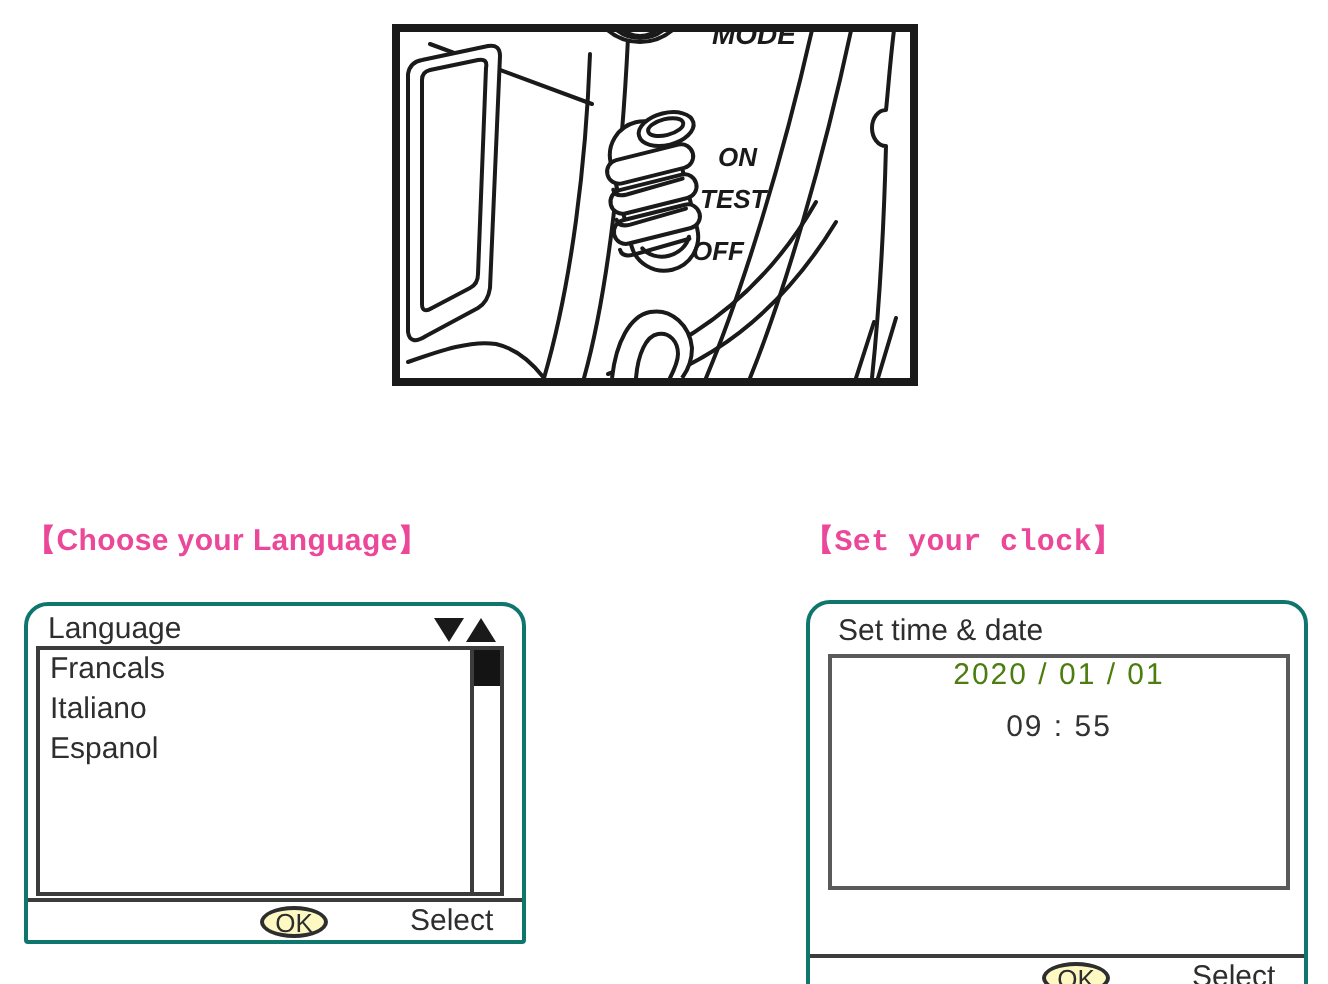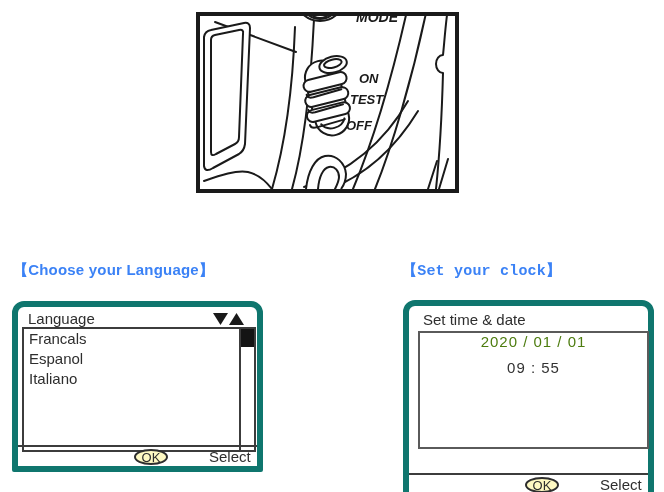--- a/index.html
+++ b/index.html
@@ -7,27 +7,27 @@
     width:664px;height:492px;position:relative;background:#ffffff;
     font-family:"Liberation Sans",sans-serif;color:#222;overflow:hidden;
   }
   
   .illu{position:absolute;left:193px;top:8px;width:270px;height:190px;}
   .illu svg{display:block;}
   .line{fill:none;stroke:#1a1a1a;stroke-width:2;stroke-linecap:round;stroke-linejoin:round;}
   .linew{fill:#ffffff;stroke:#1a1a1a;stroke-width:2;stroke-linejoin:round;}
   .illu-label{font-family:"Liberation Sans",sans-serif;font-style:italic;font-weight:bold;fill:#1a1a1a;}
   
-  .heading{position:absolute;font-size:15px;font-weight:bold;color:#3b82f6;letter-spacing:.2px;}
+  .heading{position:absolute;font-size:15px;font-weight:bold;color:#ec4899;letter-spacing:.2px;}
   #heading-lang{left:13px;top:261px;}
   #heading-clock{left:402px;top:261px;font-family:Liberation Mono, monospace;}
   
   .panel{
     position:absolute;box-sizing:border-box;background:#fff;
-    border:6px solid #0f766e;border-radius:12px 12px 2px 2px;
+    border:2px solid #0f766e;border-radius:12px 12px 2px 2px;
   }
   #panel-lang{left:12px;top:301px;width:251px;height:171px;}
   #panel-clock{left:403px;top:300px;width:251px;height:200px;}
   .panel-title{position:absolute;left:10px;top:3px;font-size:15px;color:#2e2e2e;}
   #panel-clock .panel-title{left:14px;top:5px;}
   .tri-icons{position:absolute;right:12px;top:5px;}
   
   .listbox{
     position:absolute;left:4px;top:20px;width:234px;height:125px;
     box-sizing:border-box;border:2px solid #3c3c3c;background:#fff;overflow:hidden;
@@ -123,22 +123,22 @@
 <div class="heading" id="heading-clock">【Set your clock】</div>
 
 <div class="panel" id="panel-lang">
   <div class="panel-title">Language</div>
   <svg class="tri-icons" width="32" height="14" viewBox="0 0 32 14">
     <polygon points="0,1 15,1 7.5,13" fill="#1a1a1a"></polygon>
     <polygon points="16,13 31,13 23.5,1" fill="#1a1a1a"></polygon>
   </svg>
   <div class="listbox">
     <div class="list-item">Francals</div>
+    <div class="list-item">Italiano</div>
     <div class="list-item">Espanol</div>
-    <div class="list-item">Italiano</div>
     <div class="scrollbar">
       <div class="scroll-thumb"></div>
     </div>
   </div>
   <div class="panel-sep"></div>
   <div class="ok-pill">OK</div>
   <div class="select-label">Select</div>
 </div>
 
 <div class="panel" id="panel-clock">

